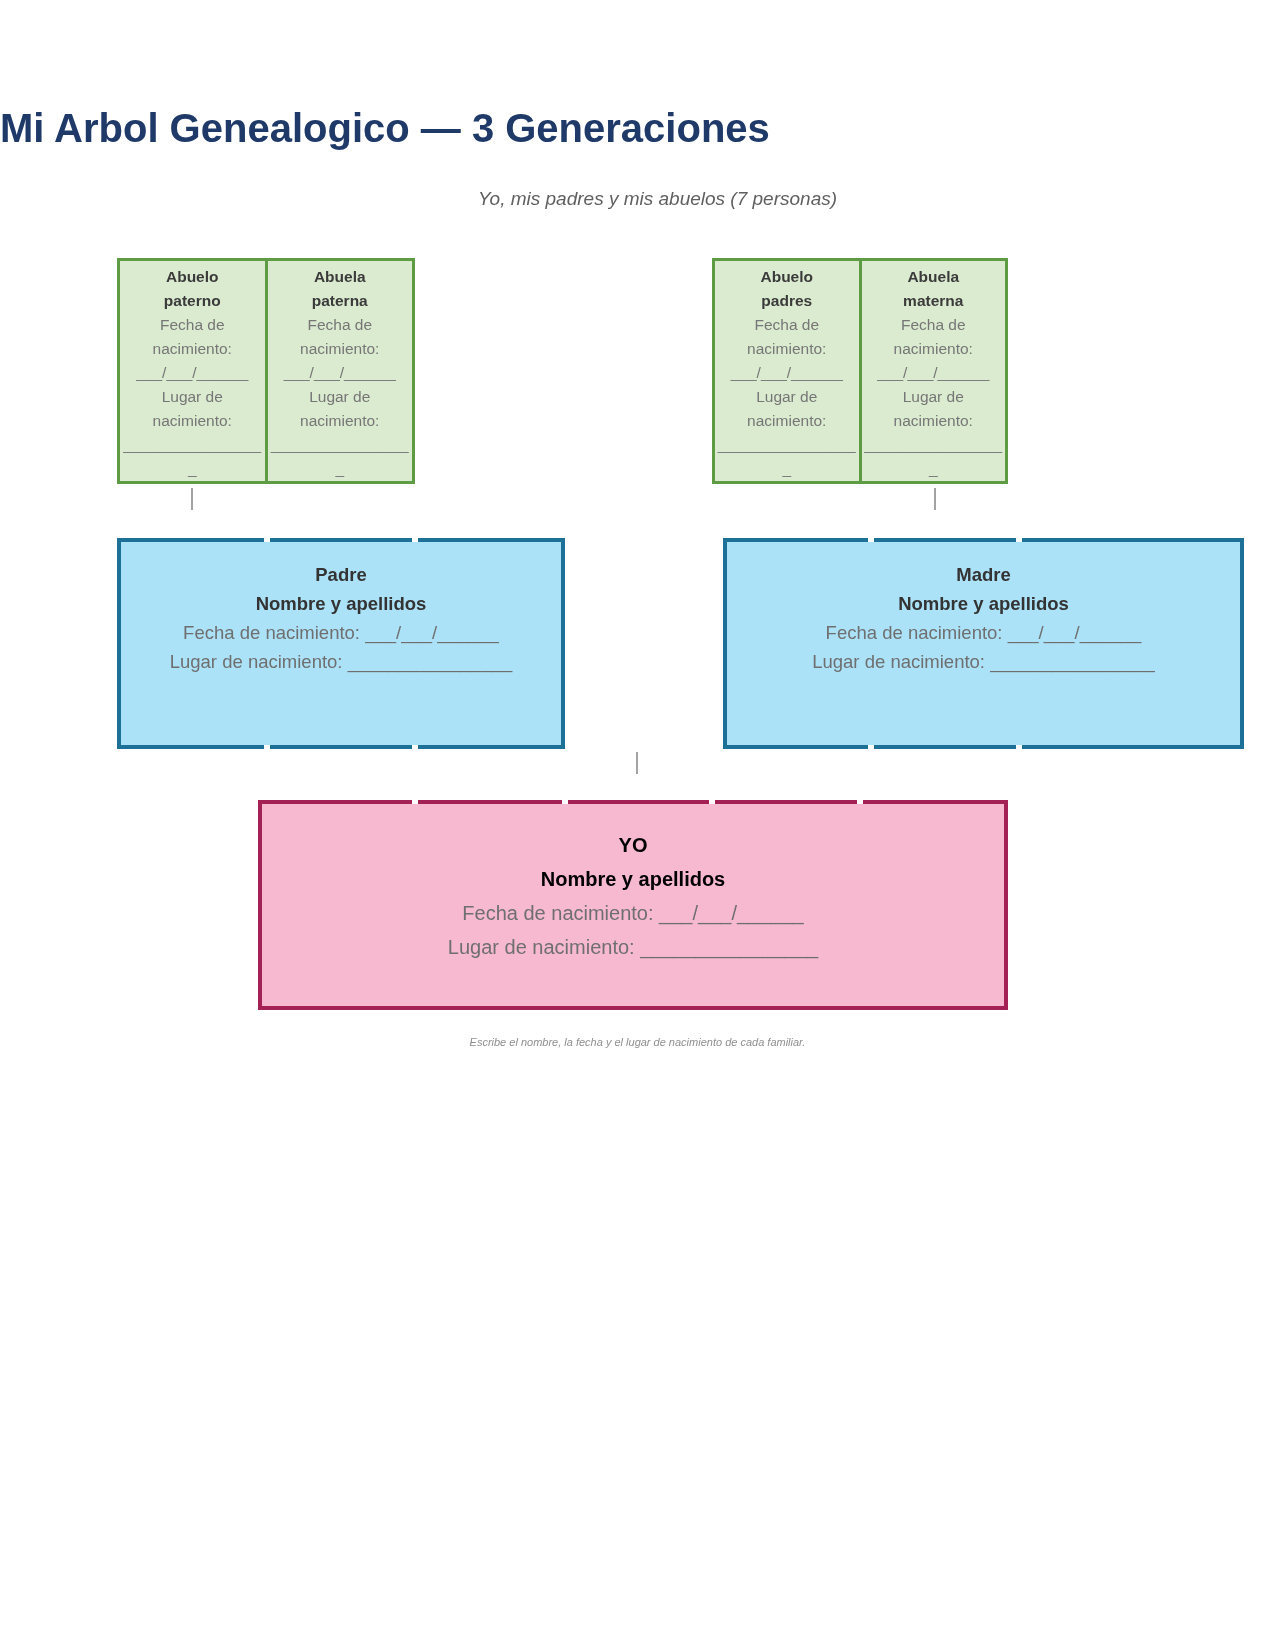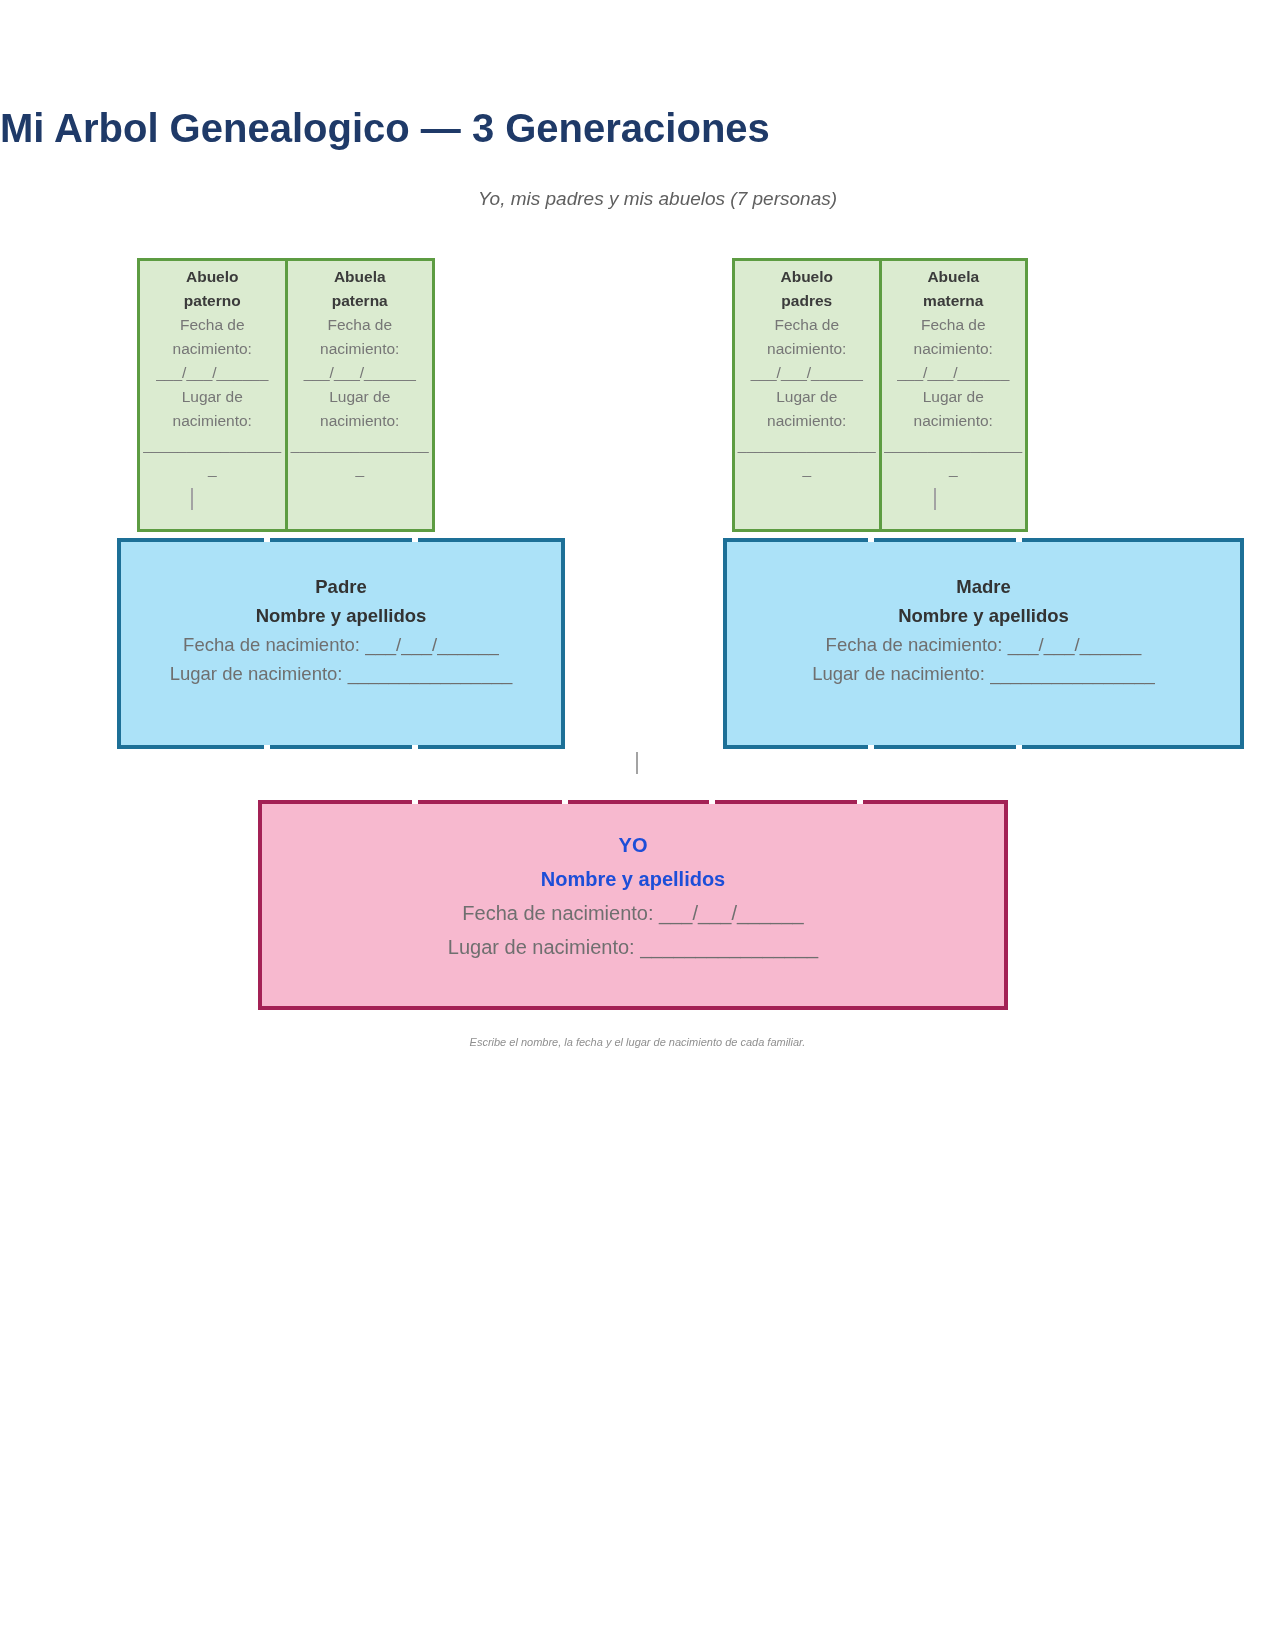--- a/index.html
+++ b/index.html
@@ -26,25 +26,24 @@
     text-align: center;
     font-style: italic;
     font-size: 19px;
     color: #5f5f5f;
     padding-left: 40px;
   }
   
   .gp-group {
     position: absolute;
     top: 258px;
-    height: 274px;
+    height: 226px;
     display: flex;
     background: #dbebd0;
     border: 3px solid #5d9c42;
-    margin-left: 20px;
   }
   .gp-group.left  { left: 117px; width: 298px; }
   .gp-group.right { left: 712px; width: 296px; }
   .gp-cell {
     flex: 1;
     text-align: center;
     padding-top: 4px;
     font-size: 15.5px;
     line-height: 24px;
     color: #767676;
@@ -61,42 +60,42 @@
   .stub.maternal { left: 934px; top: 488px; }
   .stub.child    { left: 636px; top: 752px; }
   
   .parent-box {
     position: absolute;
     top: 538px;
     height: 211px;
     background: #ace2f8;
     border: 4px solid #1d7097;
     text-align: center;
-    padding-top: 30px;
+    padding-top: 18px;
     font-size: 18.5px;
     line-height: 29px;
     color: #6f6f6f;
   }
   .parent-box.padre { left: 117px; width: 448px; }
   .parent-box.madre { left: 712px; width: 521px; margin-left: 11px; }
   .box-title { color: #333333; font-weight: bold; }
   
   .self-box {
     position: absolute;
     left: 258px; top: 800px;
     width: 750px; height: 210px;
     background: #f7b9cf;
     border: 4px solid #a32155;
     text-align: center;
     padding-top: 24px;
     font-size: 20px;
     line-height: 34px;
     color: #6f6f6f;
   }
-  .self-box .box-title, .self-box .box-subtitle { color: #1d4ed8; }
+  .self-box .box-title, .self-box .box-subtitle { color: #000000; }
   
   .notch {
     position: absolute;
     width: 6px; height: 4px;
     background: #ffffff;
   }
   .notch.top { top: -4px; }
   .notch.bottom { bottom: -4px; }
   .footer-note {
     position: absolute;

